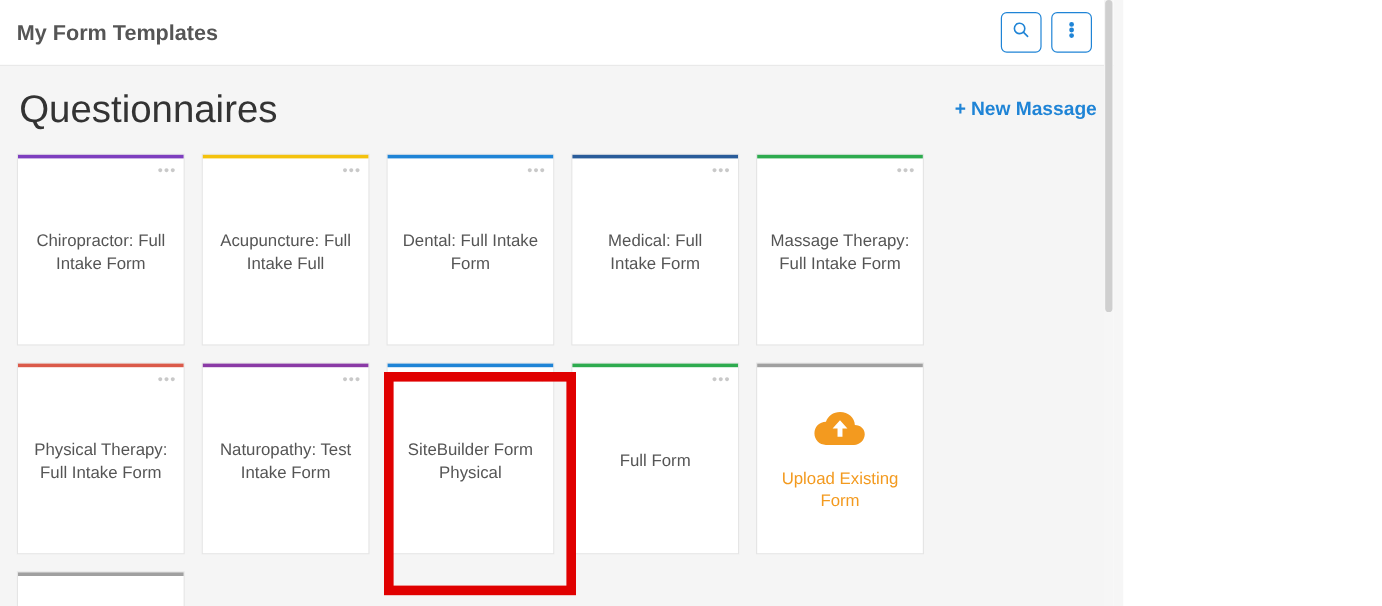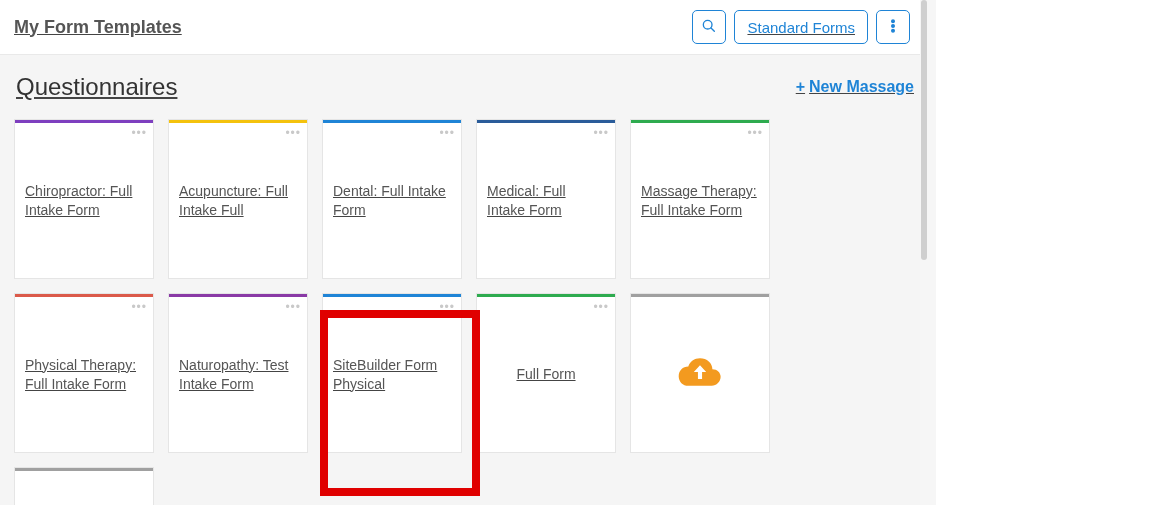--- a/index.html
+++ b/index.html
@@ -1,39 +1,39 @@
 <!DOCTYPE html>
 <html><head>
 <meta charset="utf-8">
 <style>
   * { box-sizing: border-box; }
   html, body { margin:0; padding:0; font-family: "Segoe UI", Arial, sans-serif; background:#fff; color:#444; }
-  .viewport { width:936px; height:505px; position:relative; overflow:hidden; border-right:8px solid #f6f6f6;text-decoration:underline;}
+  .viewport { width:936px; height:505px; position:relative; overflow:hidden; border-right:8px solid #f6f6f6;}
   .scrollbar { position:absolute; right:0; top:0; bottom:0; width:8px; background:#f6f6f6;}
   .scrollbar-thumb { position:absolute; left:1px; right:1px; top:0; height:260px; background:#cfcfcf; border-radius:3px;}
 
   .topbar { display:flex; align-items:center; justify-content:space-between; padding:10px 18px 10px 14px; border-bottom:1px solid #e9e9e9; }
   .page-title { font-size:18px; font-weight:600; color:#555;}
   .top-actions { display:flex; gap:8px; }
   .btn-outline { display:inline-flex; align-items:center; justify-content:center; height:34px; border:1px solid #1f84d6; border-radius:5px; color:#1f84d6; background:#fff; font-size:15px; padding:0 12px; cursor:pointer;}
   .btn-square { width:34px; padding:0; }
   .btn-square svg { width:16px; height:16px; stroke:#1f84d6; fill:none; stroke-width:2;}
   .btn-kebab svg { width:16px; height:16px; fill:#1f84d6;}
 
   .section { background:#f5f5f5; padding:18px 14px 30px 14px;}
   .section-head { display:flex; justify-content:space-between; align-items:center; margin-bottom:18px; padding:0 0 0 2px;}
-  .section-title { font-size:24px; font-weight:400; color:#333;}
+  .section-title { font-size:32px; font-weight:400; color:#333;}
   .new-folder { color:#1f84d6; font-size:16px; font-weight:600; cursor:pointer; display:flex; align-items:center; gap:4px;}
   .plus { font-size:16px; font-weight:700;}
 
   .grid { display:flex; flex-wrap:wrap; gap:14px; }
   .card { width:140px; height:160px; background:#fff; border:1px solid #e5e5e5; position:relative; display:flex; flex-direction:column; }
   .card-accent { height:3px; width:100%; }
   .card-menu { position:absolute; top:6px; right:6px; color:#c9c9c9; font-size:12px; letter-spacing:1px; cursor:pointer;}
-  .card-body { flex:1; display:flex; align-items:center; justify-content:center; padding:12px 10px; text-align:left; font-size:14px; line-height:1.35; color:#555;}
+  .card-body { flex:1; display:flex; align-items:center; justify-content:center; padding:12px 10px; text-align:center; font-size:14px; line-height:1.35; color:#555;}
   .action-card .card-body { flex-direction:column; gap:10px; font-size:14px; }
   .action-upload .card-body { color:#f39a1f; }
   .action-create .card-body { color:#4c1d95; gap:6px; }
   .highlight { position:absolute; border:8px solid #e00000; width:160px; height:186px; left:320px; top:310px; pointer-events:none; }
 
   .cloud-icon svg { width:44px; height:34px; fill:#f39a1f;}
   .plus-circle svg { width:38px; height:38px; fill:#67c067;}
 
   
   .c-purple { background:#7e3fbf;}
@@ -57,21 +57,20 @@
     <div class="page-title">My Form Templates</div>
     <div class="top-actions">
       <button class="btn-outline btn-square">
         <span>
           <svg viewBox="0 0 24 24">
               <circle cx="10" cy="10" r="6.5"></circle>
               <line x1="20" y1="20" x2="15" y2="15" stroke-linecap="round"></line>
             </svg>
         </span>
       </button>
-      <button class="btn-outline">Standard Forms</button>
       <button class="btn-outline btn-square btn-kebab">
         <span>
           <svg viewBox="0 0 24 24">
               <circle cx="12" cy="5" r="2"></circle>
               <circle cx="12" cy="12" r="2"></circle>
               <circle cx="12" cy="19" r="2"></circle>
             </svg>
         </span>
       </button>
     </div>
@@ -133,20 +132,21 @@
           <div class="card-menu">•••</div>
           <div class="card-body">Full Form</div>
         </div>
         <div class="card action-card action-upload">
           <div class="card-accent c-grey"></div>
           <div class="card-body">
             <div class="cloud-icon"><svg viewBox="0 0 64 48">
                 <path d="M50 20c0-9-8-16-18-16-8 0-15 5-17 12-8 0-14 6-14 14s6 14 14 14h34c7 0 13-6 13-13 0-6-5-11-12-11z"></path>
                 <path d="M32 14l-9 10h6v10h6V24h6z" fill="#fff"></path>
               </svg></div>
+            <div>Upload Existing Form</div>
           </div>
         </div>
         <div class="card action-card action-create">
           <div class="card-accent c-grey"></div>
           <div class="card-body">
             <div class="plus-circle"><svg viewBox="0 0 40 40">
                 <circle cx="20" cy="20" r="20"></circle>
                 <rect x="17" y="9" width="6" height="22" rx="2" fill="#fff"></rect>
                 <rect x="9" y="17" width="22" height="6" rx="2" fill="#fff"></rect>
               </svg></div>

